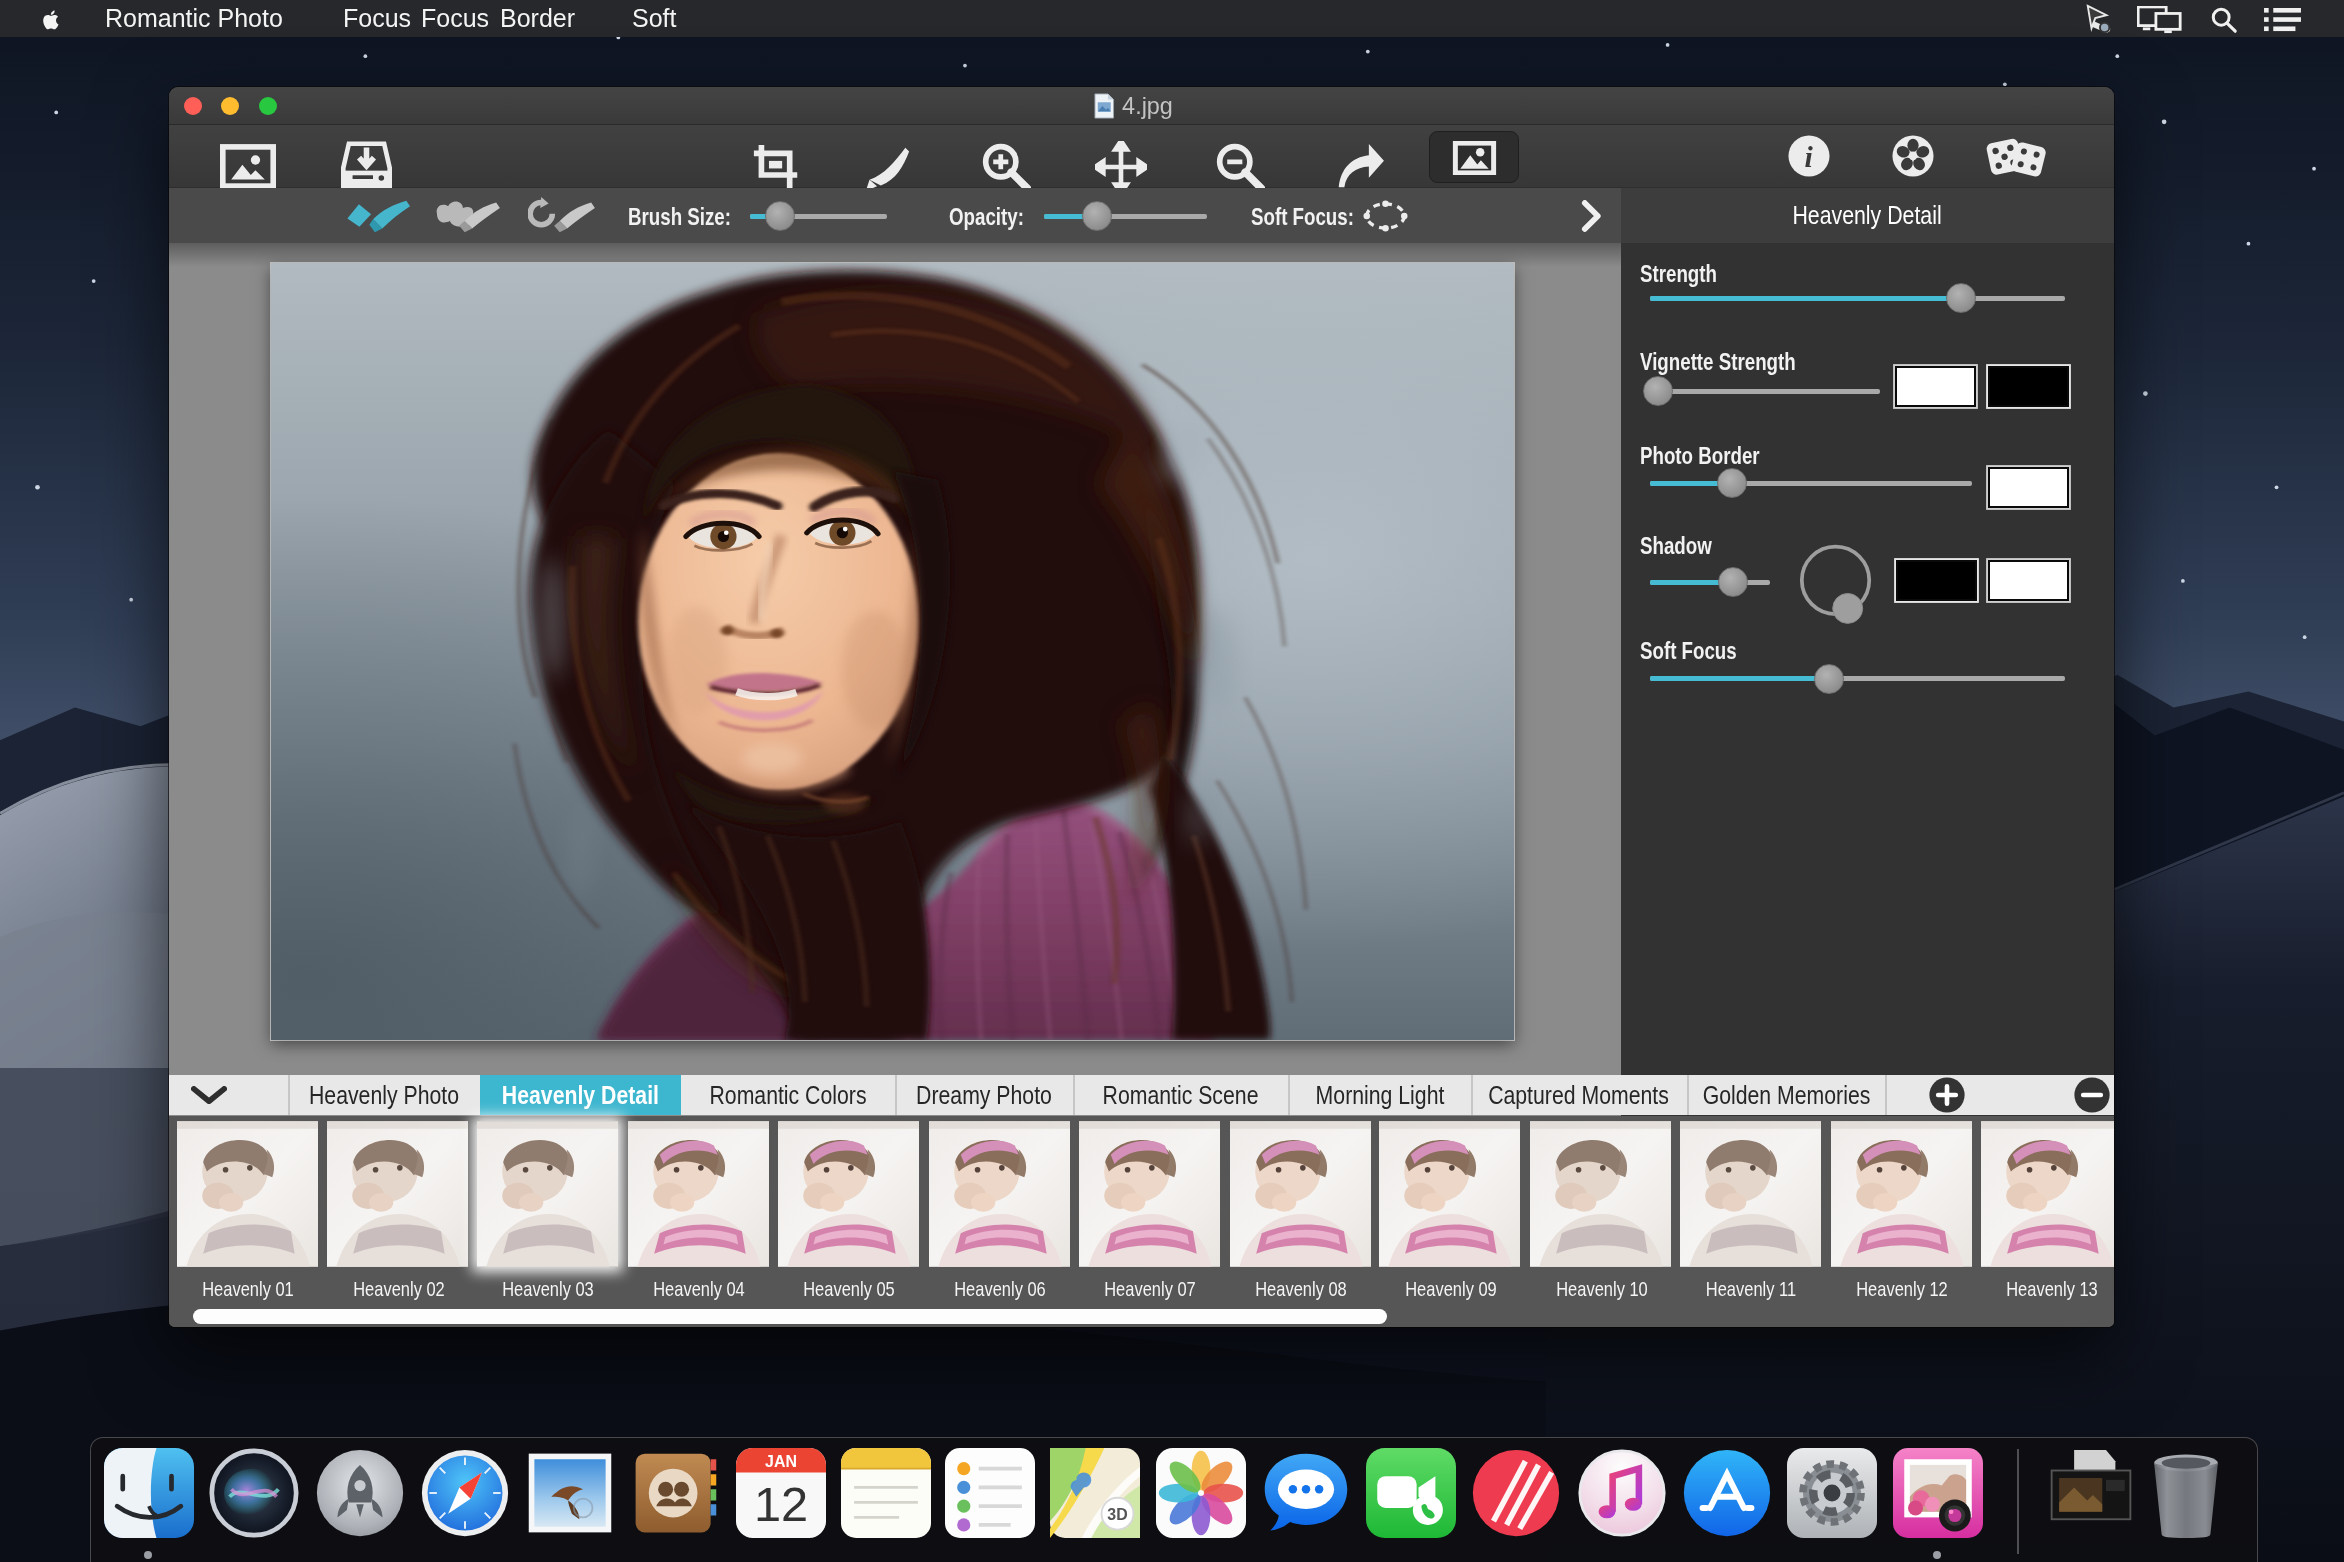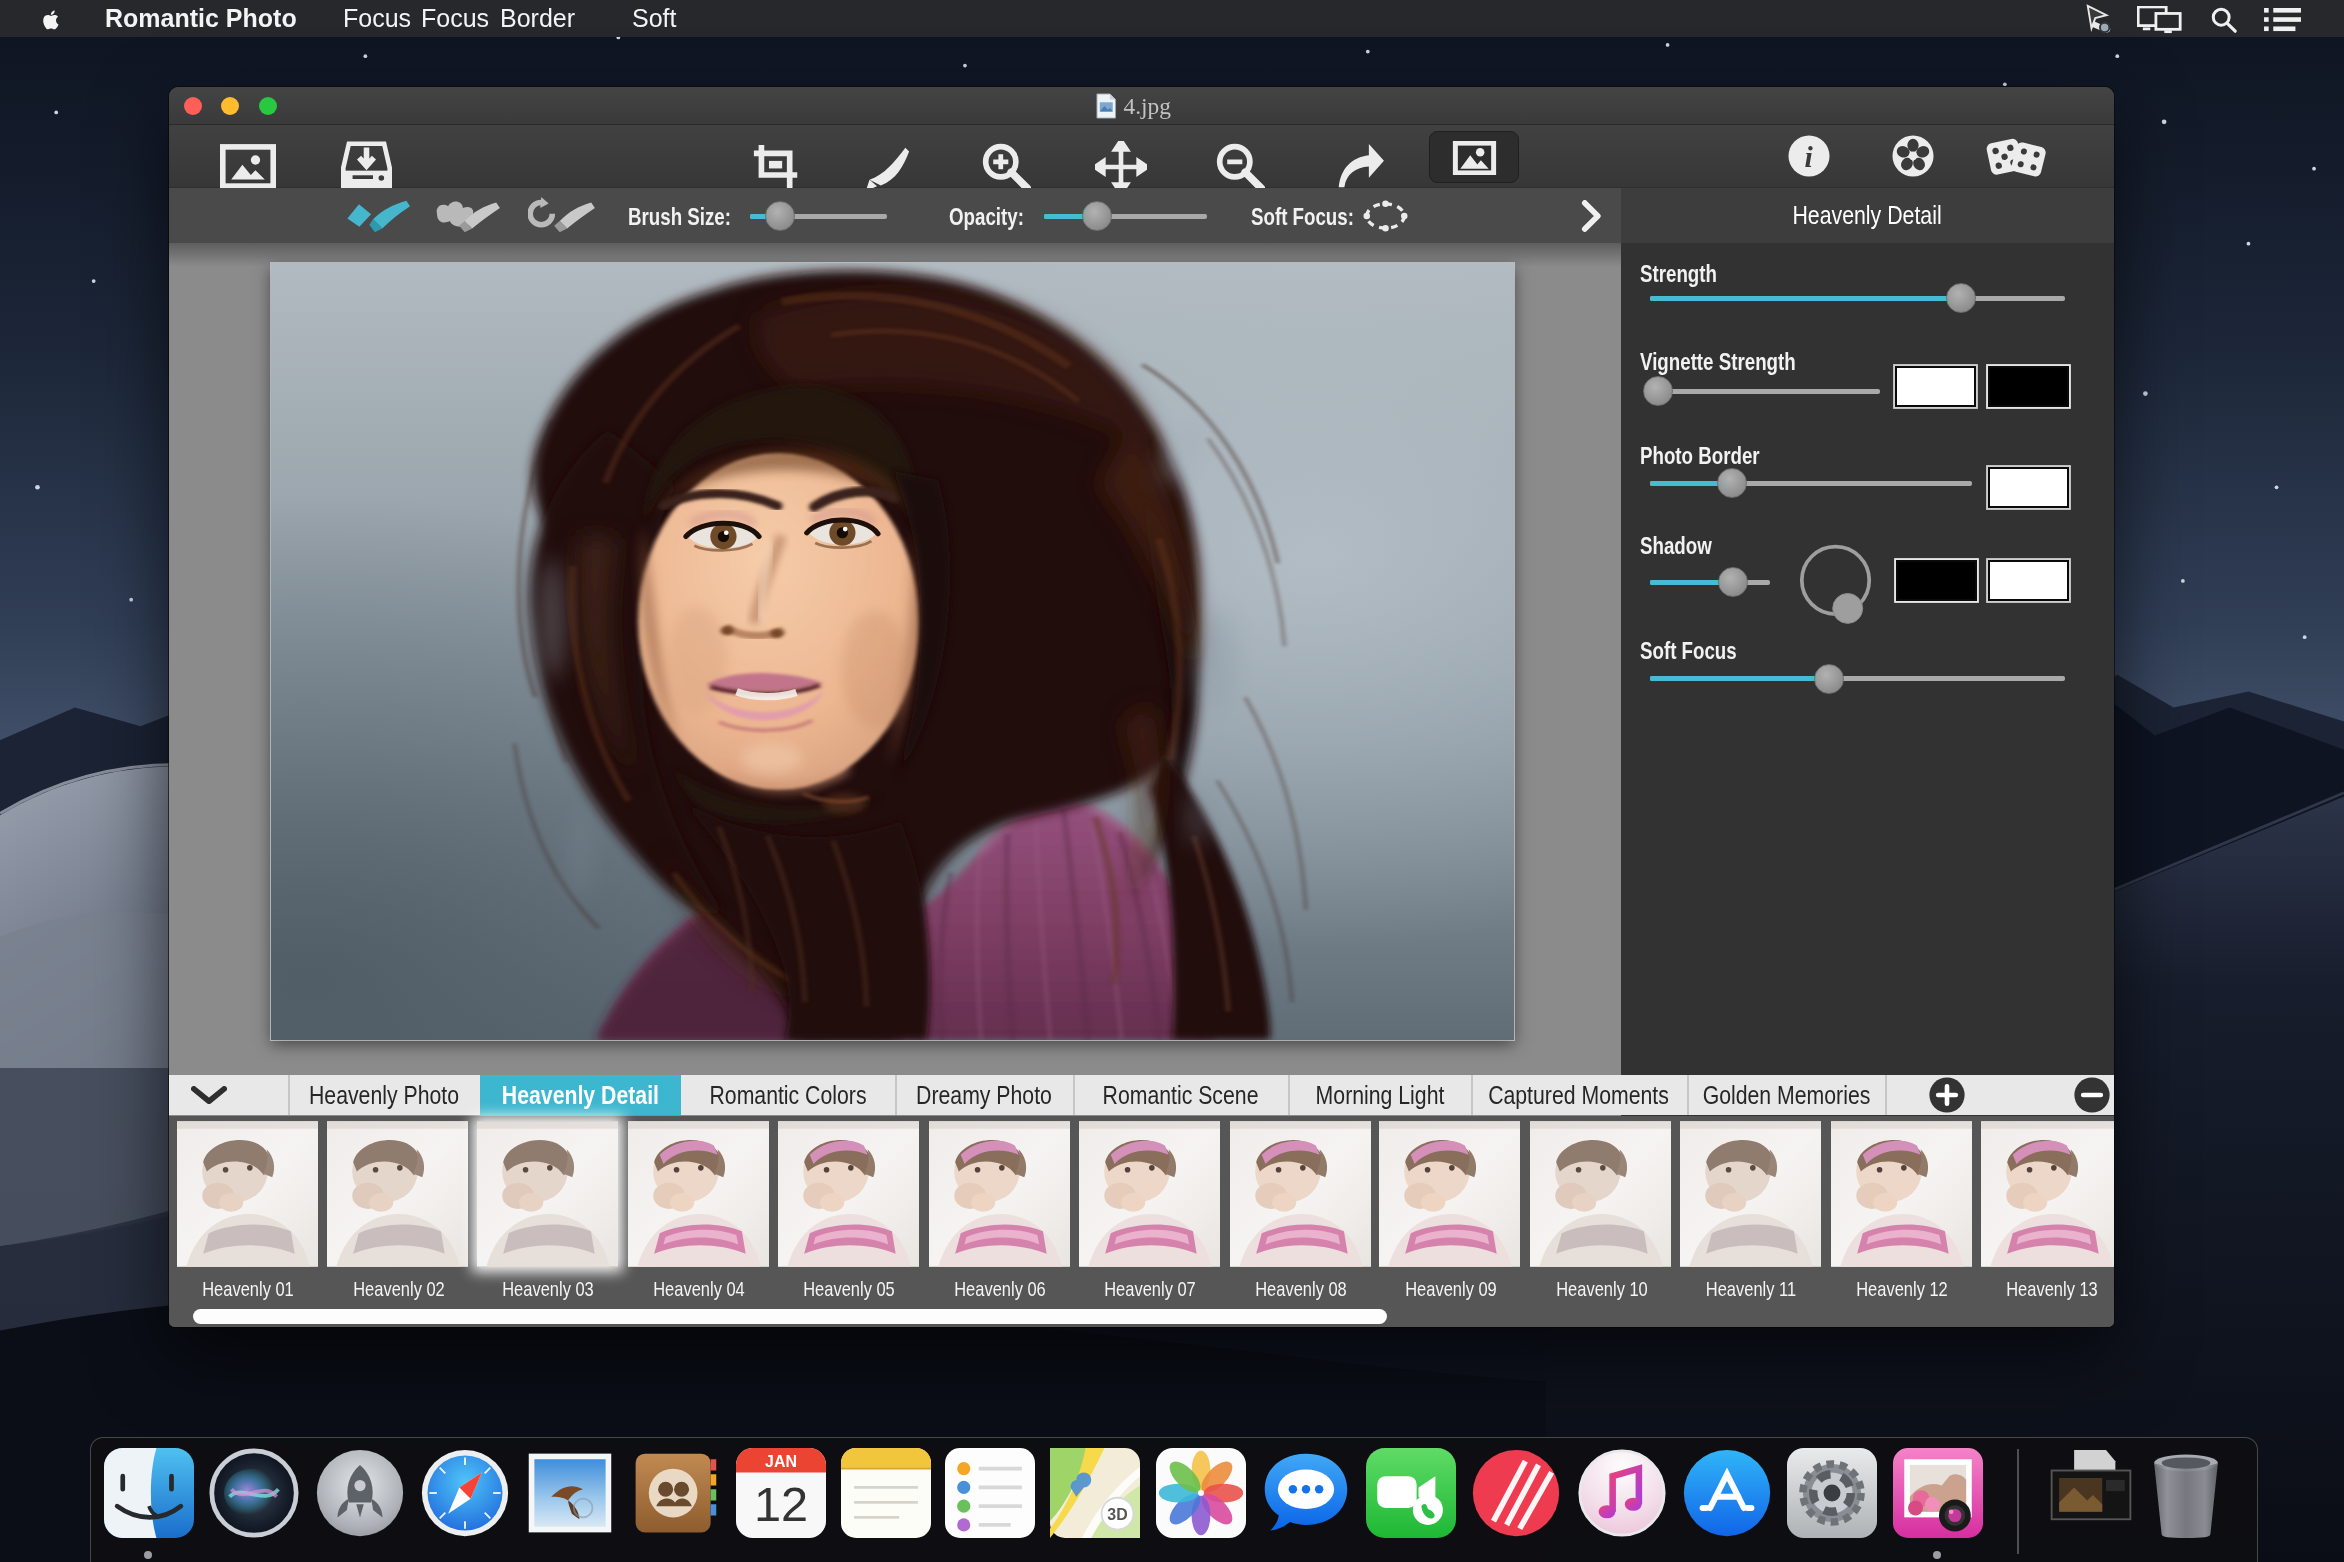--- a/index.html
+++ b/index.html
@@ -11,21 +11,21 @@
 #wall { position:absolute; left:0; top:0; width:2344px; height:1563px; }
 
 
 #menubar { position:absolute; left:0; top:0; width:2344px; height:37px; background:#27282b; color:#fff; }
 #menubar .item { position:absolute; top:0; height:37px; line-height:37px; font-size:25px; color:#f4f4f4; }
 
 
 #win { position:absolute; left:169px; top:87px; width:1945px; height:1240px; border-radius:9.4px 9.4px 5.6px 5.6px; background:#424242; box-shadow:0 28px 75px rgba(0,0,0,0.65), 0 0 0 0.9px rgba(10,10,10,0.7); overflow:hidden; }
 #titlebar { position:absolute; left:0; top:0; width:1945px; height:38px; background:linear-gradient(#444444,#3a3a3a); border-bottom:0.9px solid #2a2a2a; }
 .tl { position:absolute; top:10.3px; width:18px; height:18px; border-radius:50%; }
-#title { position:absolute; left:0; top:0; width:1945px; height:38px; text-align:center; font-size:23.4px; line-height:38px; color:#c3c3c3;font-family:Liberation Serif, serif; }
+#title { position:absolute; left:0; top:0; width:1945px; height:38px; text-align:center; font-size:23.4px; line-height:38px; color:#c3c3c3; }
 #toolbar { position:absolute; left:0; top:38px; width:1945px; height:63px; background:linear-gradient(#414141,#373737); border-bottom:0.9px solid #2e2e2e; }
 #row2 { position:absolute; left:0; top:101px; width:1452px; height:55px; background:#4a4a4a; }
 #phead { position:absolute; left:1452px; top:101px; width:493px; height:55px; background:#3d3d3e; color:#fff; font-size:26px; text-align:center; line-height:55px; }
 #canvas { position:absolute; left:0; top:156px; width:1452px; height:919px; background:#8b8b8b; }
 #panel { position:absolute; left:1452px; top:156px; width:536px; height:919px; background:#323232; }
 #tabbar { position:absolute; left:0; top:988px; width:1945px; height:40px; background:#e8e8e8; }
 #thumbs { position:absolute; left:0; top:1029px; width:1945px; height:212px; background:#565656; }
 
 .label { color:#f2f2f2; font-size:24px; font-weight:bold; transform:scaleX(0.78); transform-origin:left center; white-space:nowrap; }
 .track { position:absolute; height:4.7px; border-radius:1.9px; background:#a9a9a9; }
@@ -106,21 +106,21 @@
     <circle cx="140" cy="640" r="2"></circle>
         <circle cx="2260" cy="60" r="2"></circle>
         <circle cx="2140" cy="90" r="2"></circle>
   </g>
 </svg>
 
 <div id="menubar">
   <svg class="abs" style="left:40px;top:7.5px" width="23.4" height="23.4" viewBox="0 0 24 24">
         <path fill="#f4f4f4" d="M16.4,12.7c0-2.4,2-3.6,2.1-3.7c-1.1-1.7-2.9-1.9-3.5-1.9c-1.5-0.2-2.9,0.9-3.7,0.9c-0.8,0-1.9-0.9-3.2-0.8C6.4,7.2,4.9,8.1,4.1,9.6c-1.7,3-0.4,7.4,1.2,9.8c0.8,1.2,1.8,2.5,3 ,2.5c1.2-0.1,1.7-0.8,3.2-0.8c1.5,0,1.9,0.8,3.2,0.8c1.3,0,2.2-1.2,3-2.4c0.9-1.4,1.3-2.7,1.3-2.8C18.9,16.6,16.4,15.6,16.4,12.7z M14,5.6c0.7-0.8,1.1-1.9,1-3.1c-1,0-2.1,0.7-2.8,1.5c-0.6,0.7-1.2,1.9-1,3C12.3,7.1,13.4,6.4,14,5.6z"></path>
       </svg>
-  <div class="item" style="left:105px;font-weight:bold;">Romantic Photo</div>
+  <div class="item" style="left:105px;font-weight:normal;">Romantic Photo</div>
   <div class="item" style="left:343px;">Focus</div>
   <div class="item" style="left:421px;">Focus</div>
   <div class="item" style="left:500px;">Border</div>
   <div class="item" style="left:632px;">Soft</div>
   <svg class="abs" style="left:2082px;top:3.7px" width="34" height="30" viewBox="0 0 36 32">
     <path d="M6,2 L26,12 14,15 10,26 Z" fill="#3a3a3a" stroke="#e8e8e8" stroke-width="2"></path>
     <path d="M12,18 L30,26 A4 4 0 0 1 24,30 L10,24 Z" fill="#e8e8e8"></path>
     <circle cx="24" cy="25" r="5" fill="#9ab" stroke="#333" stroke-width="2"></circle>
   </svg>
   <g></g>

